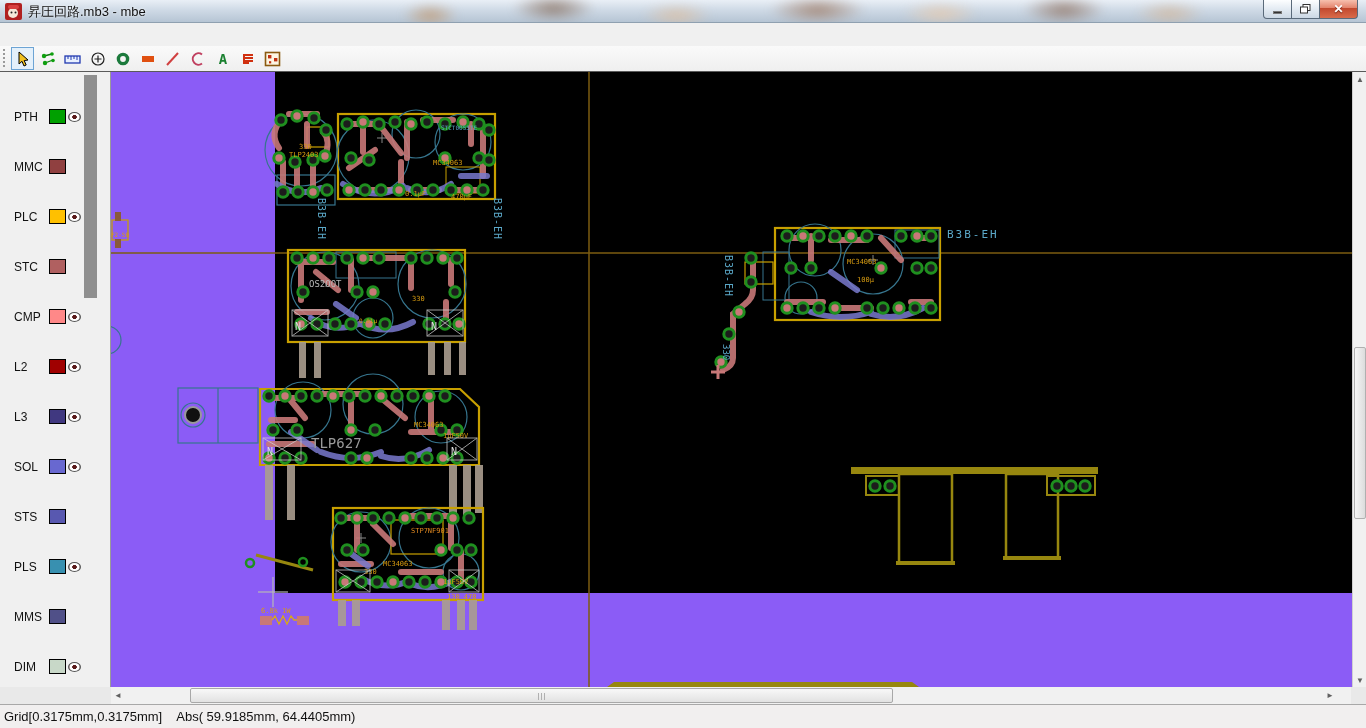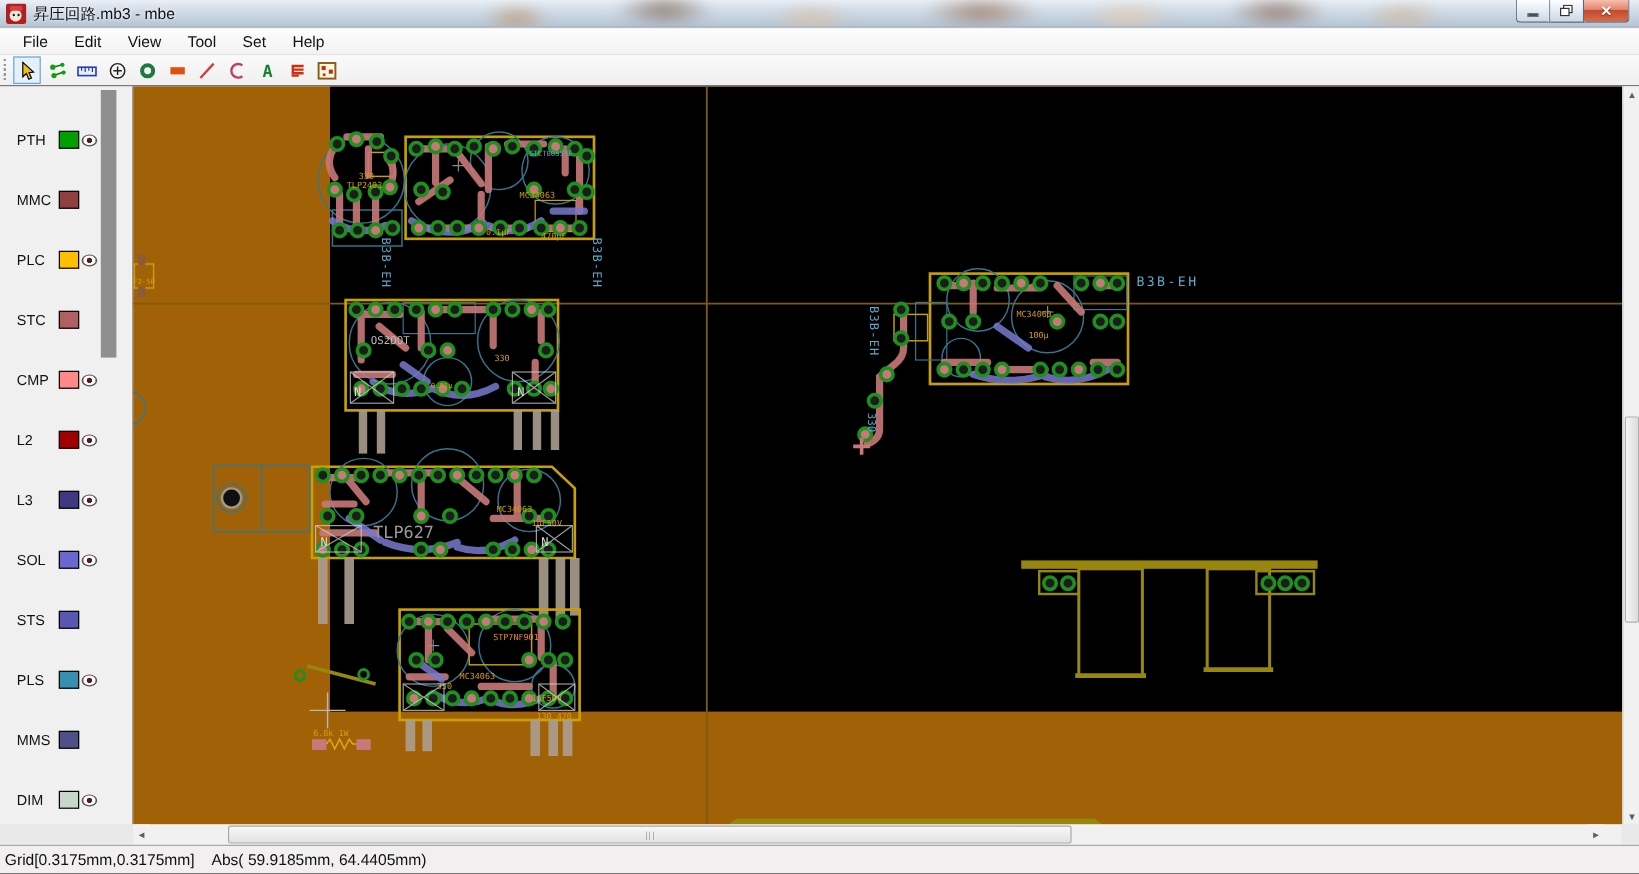--- a/index.html
+++ b/index.html
@@ -64,21 +64,21 @@
   .lswatch { position:absolute; left:49px; top:0px; width:17px; height:15px;
     border:1px solid #000; }
   .leye { position:absolute; left:68px; top:3px; width:13px; height:10px;
     border-radius:50%; border:1px solid #555;
     background:radial-gradient(circle at 50% 50%, #5a1a1a 0 2px, #ffffff 2.5px 70%, #b9a8a8 70%); }
   #lpanel-scroll { position:absolute; left:84px; top:3px; width:13px; height:616px; }
   #lpanel-thumb { position:absolute; left:0; top:0; width:13px; height:223px; background:#8f8f8f; }
 
   
   #canvas-wrap { position:absolute; left:111px; top:0; width:1241px; height:616px;
-    background:#a16207; }
+    background:#8b5cf6; }
   
   #vscroll { position:absolute; right:0; top:0; width:14px; height:616px; background:#f1f1f1;
     border-left:1px solid #d0d0d0; }
   .sbtn { position:absolute; width:14px; height:15px; color:#606060; font-size:8px;
     text-align:center; line-height:15px; background:#f1f1f1; }
   #vthumb { position:absolute; left:1px; top:275px; width:12px; height:172px;
     background:linear-gradient(90deg,#f6f6f6,#dcdcdc); border:1px solid #b0b0b0; border-radius:2px; }
 
   
   #hscroll-row { position:absolute; left:0; top:687px; width:1366px; height:17px; background:#e9e9e9; }
@@ -123,28 +123,20 @@
           <rect x="3" y="0.5" width="7" height="6" fill="#fff" stroke="#333"></rect>
           <rect x="0.5" y="3" width="7" height="6" fill="#fff" stroke="#333"></rect>
         </svg>
       </div>
       <div class="wbtn close">
           <span class="glyph-x">✕</span>
         </div>
     </div>
   </div>
 
-  <div id="menubar">
-    <span class="menu-item">File</span>
-    <span class="menu-item">Edit</span>
-    <span class="menu-item">View</span>
-    <span class="menu-item">Tool</span>
-    <span class="menu-item">Set</span>
-    <span class="menu-item">Help</span>
-  </div>
 
   <div id="toolbar">
     <div id="grip"></div>
     <div class="tbtn sel">
       <svg width="16" height="16" viewBox="0 0 16 16">
         <path d="M4,1 L4,13 L7,10.3 L9,15 L11.2,14 L9.2,9.6 L13,9 Z" fill="#f0c020" stroke="#000" stroke-width="1"></path>
       </svg>
     </div>
     <div class="tbtn">
       <svg width="16" height="16" viewBox="0 0 16 16">

